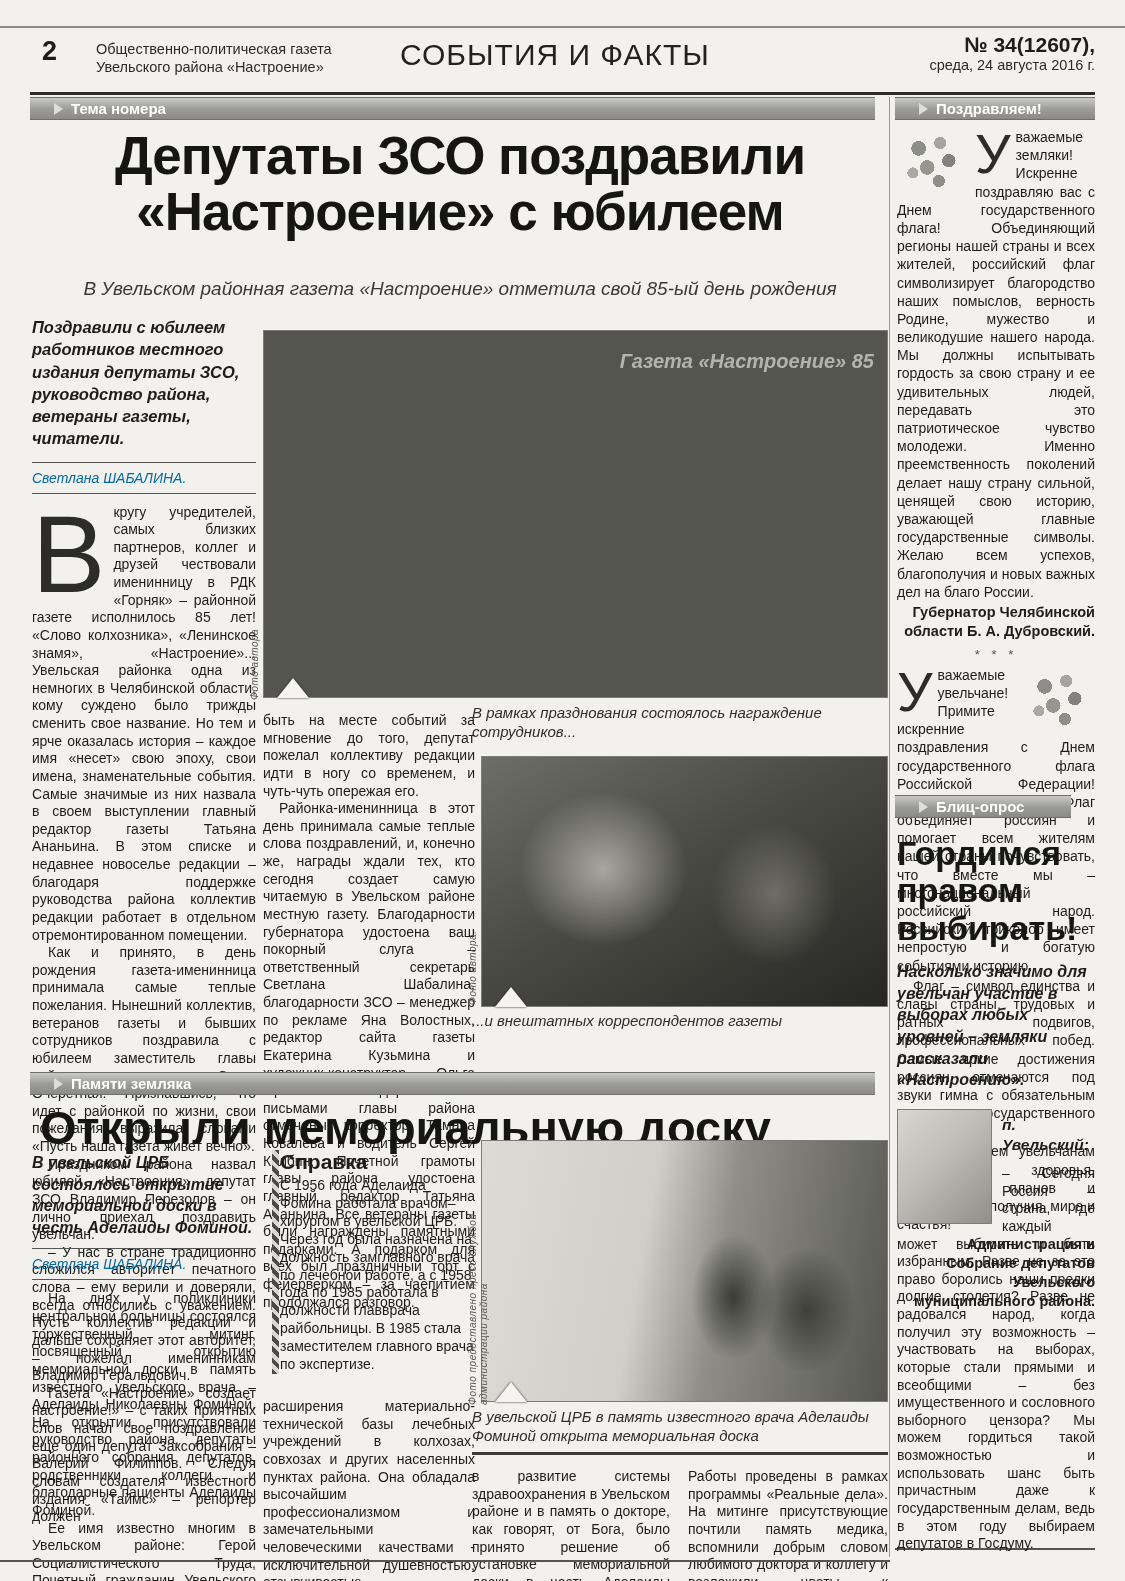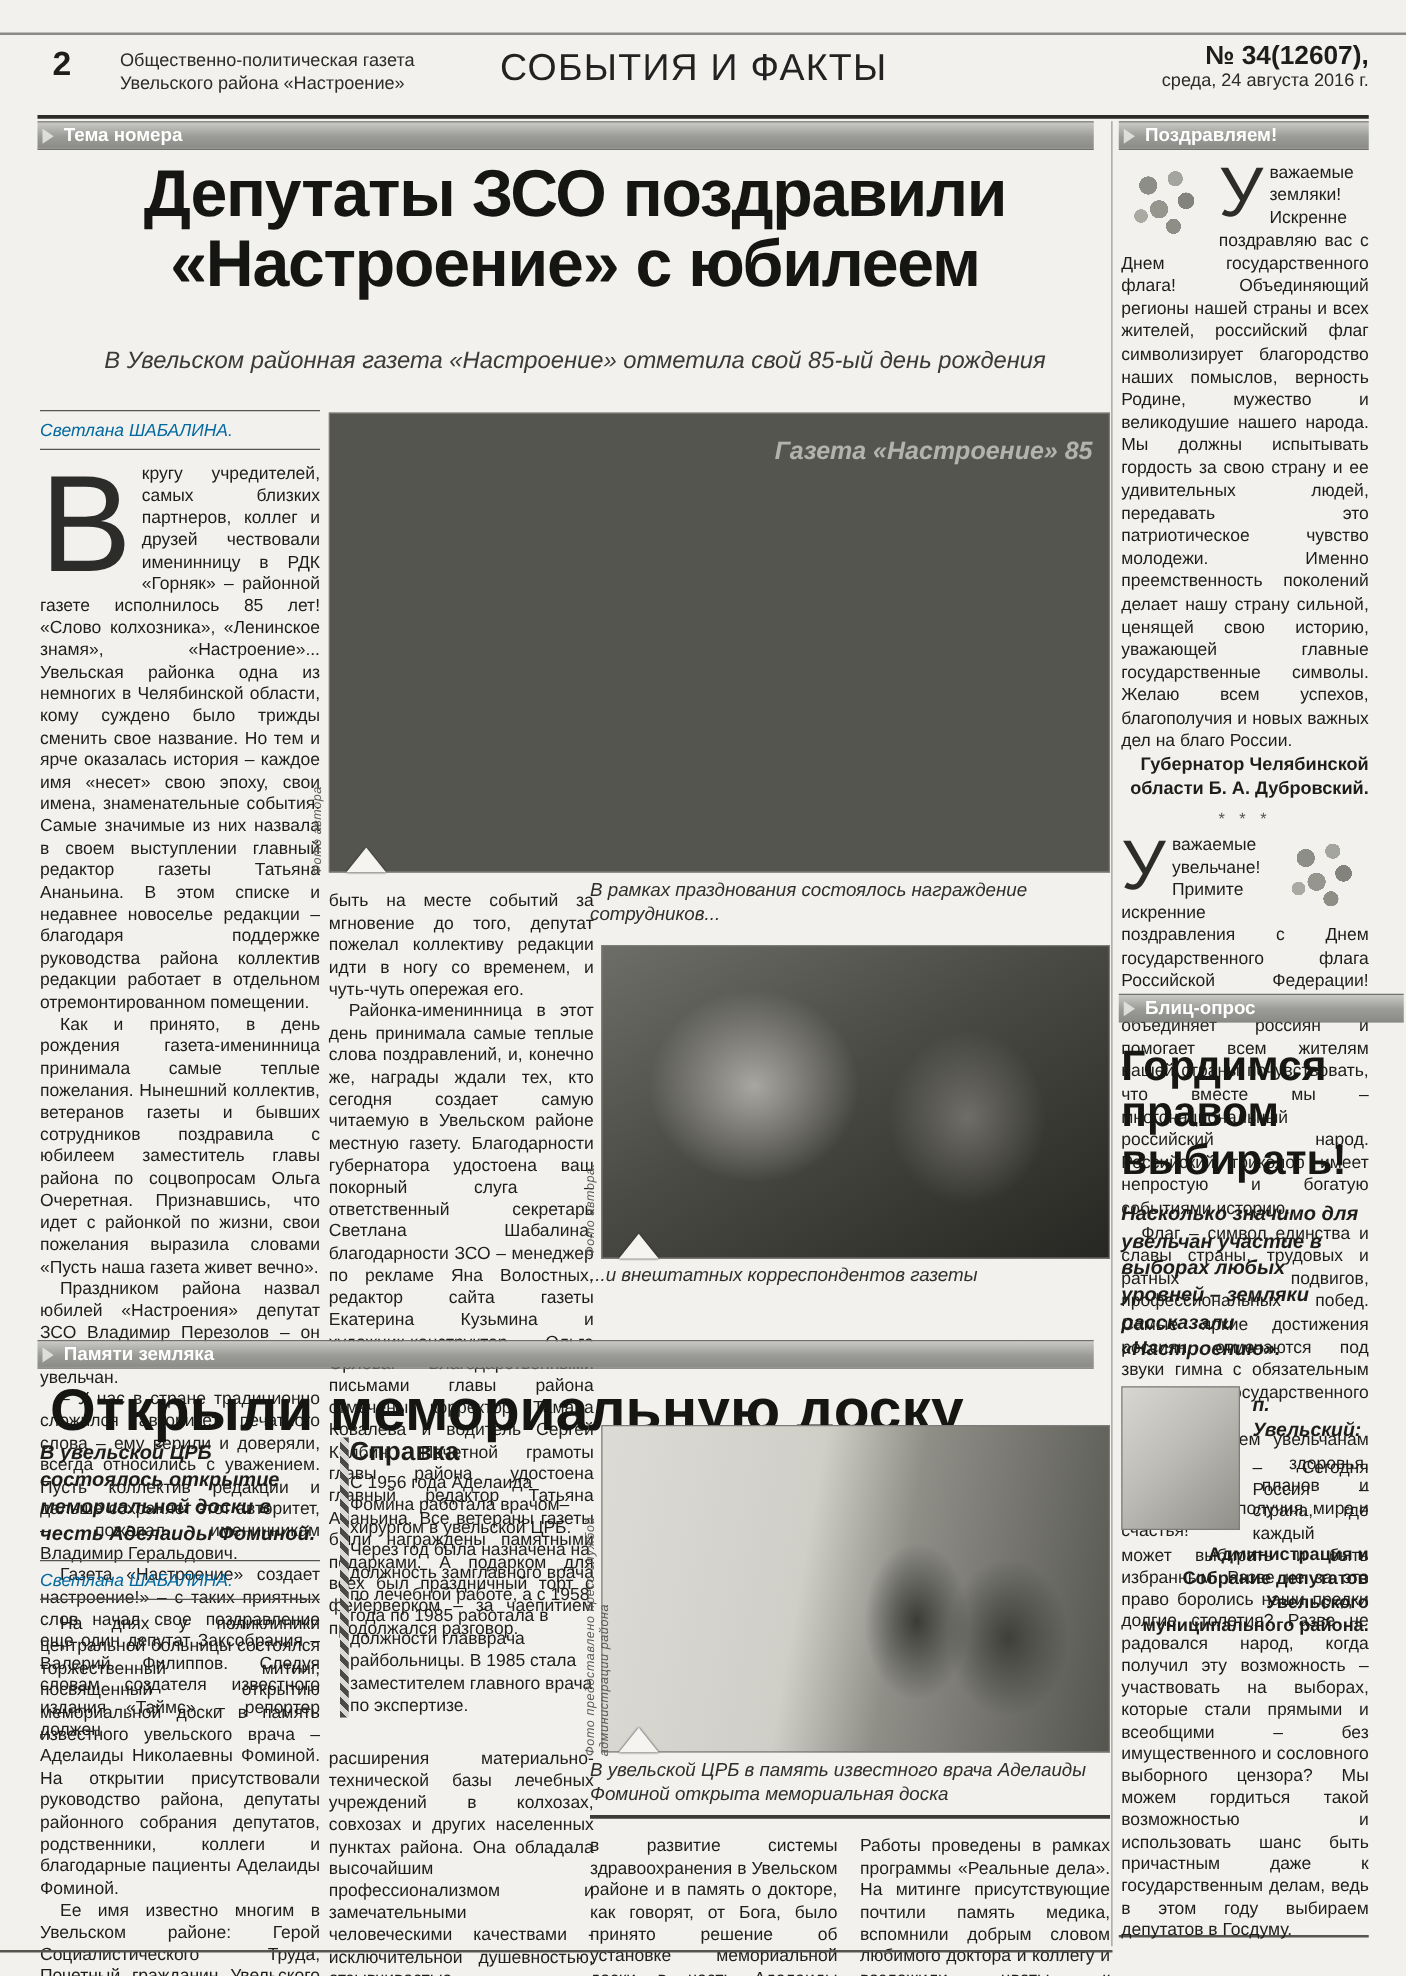--- a/index.html
+++ b/index.html
@@ -17,21 +17,21 @@
   .pagenum{font-size:27px;font-weight:bold;}
   .papername{font-size:14.5px;line-height:1.25;color:#2b2b29;}
   .pageheading{font-size:30px;letter-spacing:1px;color:#222;font-weight:500;}
   .issue-no{font-size:21px;font-weight:bold;text-align:right;}
   .issue-date{font-size:14.5px;text-align:right;color:#2b2b29;}
   
   .secbar{
     height:23px;display:flex;align-items:center;
     background:linear-gradient(#c9c9c7,#9a9a96 55%,#8b8b87);
     border-top:1px solid #6f6f6b;border-bottom:1px solid #6f6f6b;
-    color:#fff;font-weight:bold;font-size:15px;padding-left:4px;box-sizing:border-box;
+    color:#fff;font-weight:bold;font-size:15px;padding-left:24px;box-sizing:border-box;
   }
   .secbar .arr{width:0;height:0;border-left:9px solid #e4e4e0;border-top:6px solid transparent;border-bottom:6px solid transparent;margin-right:8px;opacity:.9;}
   
   .main-headline{
     width:860px;text-align:center;font-size:53px;font-weight:800;
     line-height:1.06;letter-spacing:-1px;color:#151513;
   }
   .subhead{width:860px;text-align:center;font-style:italic;font-size:19px;color:#3a3a38;}
   .lead{font-weight:bold;font-style:italic;font-size:16.5px;line-height:1.35;}
   .byline{font-style:italic;font-size:14px;color:#0369a1;padding:7px 0;}
@@ -98,20 +98,21 @@
 
 <div class="abs secbar" style="left:30px;top:97px;width:845px;">
   <span class="arr"></span>
   <span>Тема номера</span>
 </div>
 
 <div class="abs main-headline" style="left:30px;top:128px;">Депутаты ЗСО поздравили «Настроение» с юбилеем</div>
 <div class="abs subhead" style="left:30px;top:278px;">В Увельском районная газета «Настроение» отметила свой 85-ый день рождения</div>
 
 <div class="abs" style="left:32px;top:316px;width:224px;">
+  <div class="lead">Поздравили с юбилеем работников местного издания депутаты ЗСО, руководство района, ветераны газеты, читатели.</div>
   <div class="rule" style="margin-top:12px;"></div>
   <div class="byline">Светлана ШАБАЛИНА.</div>
   <div class="rule" style="margin-bottom:10px;"></div>
   <div class="body-txt">
     <span class="dropcap-big">В</span>
     <p class="noindent">кругу учредителей, самых близких партнеров, коллег и друзей чествовали именинницу в РДК «Горняк» – районной газете исполнилось 85 лет! «Слово колхозника», «Ленинское знамя», «Настроение»... Увельская районка одна из немногих в Челябинской области, кому суждено было трижды сменить свое название. Но тем и ярче оказалась история – каждое имя «несет» свою эпоху, свои имена, знаменательные события. Самые значимые из них назвала в своем выступлении главный редактор газеты Татьяна Ананьина. В этом списке и недавнее новоселье редакции – благодаря поддержке руководства района коллектив редакции работает в отдельном отремонтированном помещении.</p>
     <p>Как и принято, в день рождения газета-именинница принимала самые теплые пожелания. Нынешний коллектив, ветеранов газеты и бывших сотрудников поздравила с юбилеем заместитель главы района по соцвопросам Ольга Очеретная. Признавшись, что идет с районкой по жизни, свои пожелания выразила словами «Пусть наша газета живет вечно».</p>
     <p>Праздником района назвал юбилей «Настроения» депутат ЗСО Владимир Перезолов – он лично приехал поздравить увельчан.</p>
     <p>– У нас в стране традиционно сложился авторитет печатного слова – ему верили и доверяли, всегда относились с уважением. Пусть коллектив редакции и дальше сохраняет этот авторитет, – пожелал именинникам Владимир Геральдович.</p>
     <p>Газета «Настроение» создает настроение!» – с таких приятных слов начал свое поздравление еще один депутат Заксобрания – Валерий Филиппов. Следуя словам создателя известного издания «Таймс» – репортер должен</p>
@@ -210,21 +211,21 @@
     <div class="flowers" style="float:right;margin:0 0 4px 6px;"></div>
     <div class="greet-txt">
       <span class="dropcap-sm">У</span><span>важаемые увельчане! Примите искренние поздравления с Днем государственного флага Российской Федерации! Государственный Флаг объединяет россиян и помогает всем жителям нашей страны почувствовать, что вместе мы – многонациональный российский народ. Российский триколор имеет непростую и богатую событиями историю.</span>
     </div>
     <div class="greet-txt" style="text-indent:16px;margin-top:2px;">Флаг – символ единства и славы страны, трудовых и ратных подвигов, профессиональных побед. Самые яркие достижения россиян отмечаются под звуки гимна с обязательным поднятием государственного флага.</div>
     <div class="greet-txt" style="text-indent:16px;margin-top:2px;">Желаем всем увельчанам крепкого здоровья, воплощения планов и надежд, благополучия, мира и счастья!</div>
     <div class="greet-sign">Администрация и Собрание депутатов Увельского муниципального района.</div>
   </div>
 </div>
 
-<div class="abs secbar" style="left:895px;top:795px;width:228px;">
+<div class="abs secbar" style="left:895px;top:795px;width:176px;">
   <span class="arr"></span>
   <span>Блиц-опрос</span>
 </div>
 
 <div class="abs" style="left:897px;top:835px;width:198px;">
   <div class="blitz-headline">Гордимся правом выбирать!</div>
   <div class="blitz-lead" style="margin-top:14px;">Насколько значимо для увельчан участие в выборах любых уровней – земляки рассказали «Настроению».</div>
 
   <div style="margin-top:18px;overflow:visible;">
     <div class="portrait" style="background:linear-gradient(135deg,#d8d7d2 0%,#bdbcb7 45%,#8f8e89 100%);"></div>

